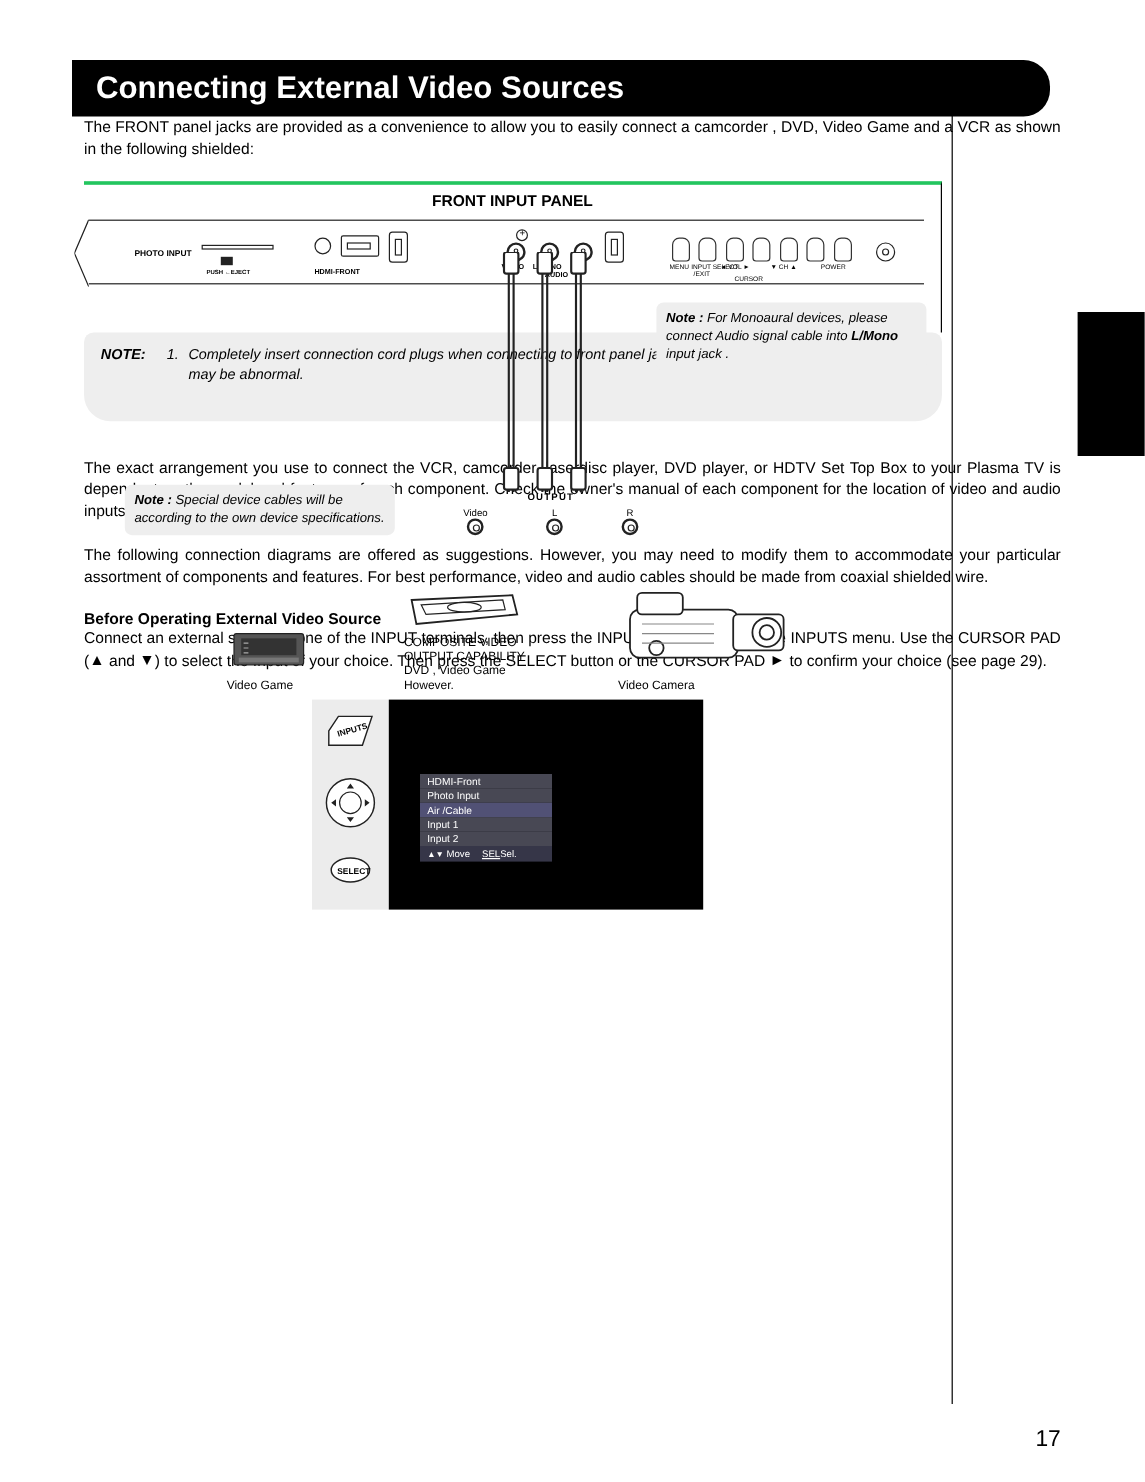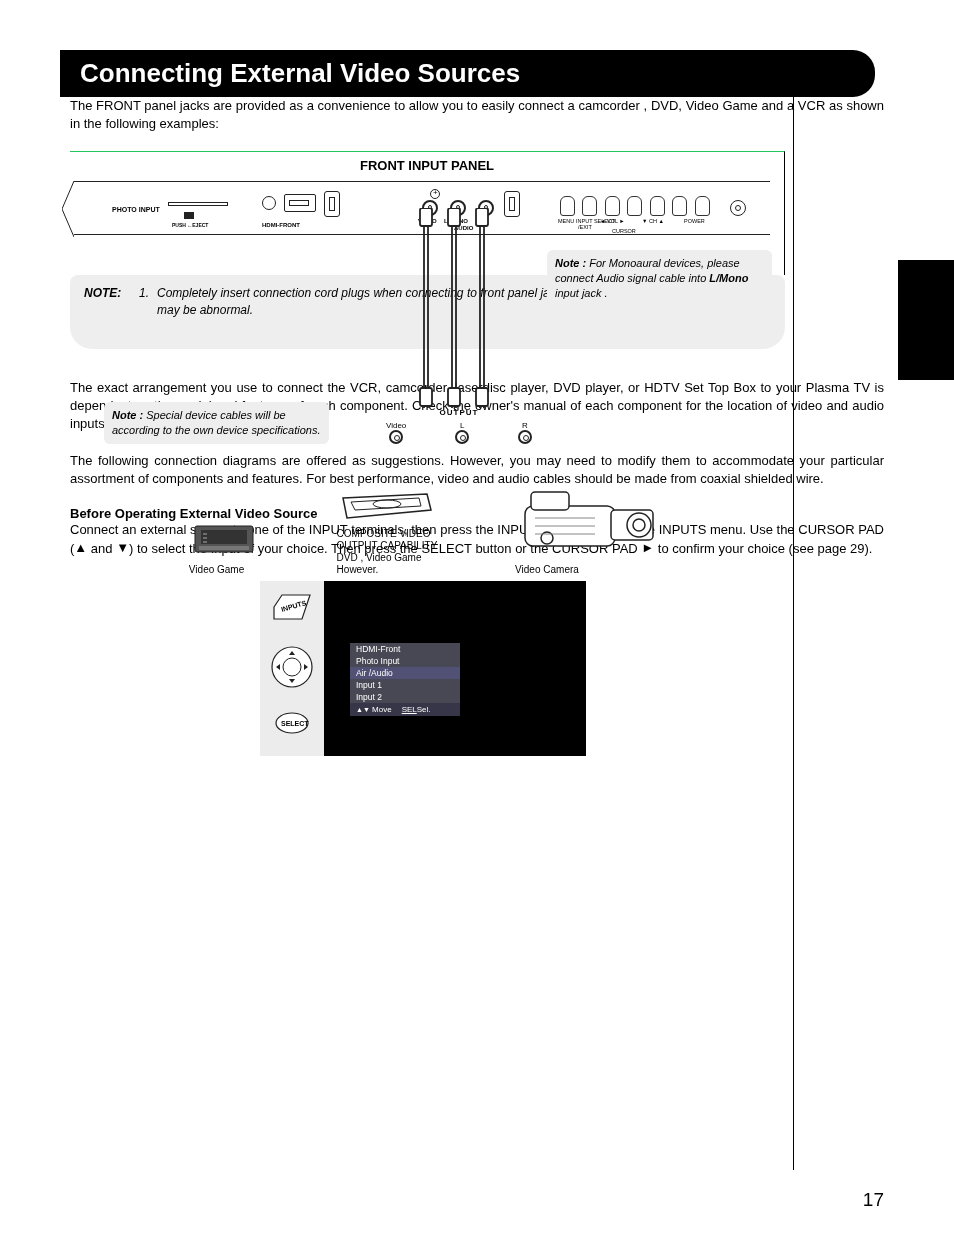--- a/index.html
+++ b/index.html
@@ -26,21 +26,21 @@
       font-weight: 900;
       margin: 0;
     }
     .intro {
       font-size: 13px;
       line-height: 1.4;
       text-align: justify;
       margin-bottom: 18px;
     }
     .diagram-frame {
-      border-top: 1px solid #22c55e;
+      border-top: 3px solid #22c55e;
       border-right: 1px solid #000;
       width: 715px;
       padding-bottom: 40px;
       position: relative;
     }
     .frame-title {
       text-align: center;
       font-weight: bold;
       font-size: 13px;
       padding: 6px 0 8px 0;
@@ -143,21 +143,21 @@
 </head>
 <body>
 
 <div class="side-tab"></div>
 <div class="right-rule"></div>
 
 <div class="header-bar">
   <h1>Connecting External Video Sources</h1>
 </div>
 
-<p class="intro">The FRONT panel jacks are provided as a convenience to allow you to easily connect a camcorder , DVD, Video Game and a VCR as shown in the following examples:</p>
+<p class="intro">The FRONT panel jacks are provided as a convenience to allow you to easily connect a camcorder , DVD, Video Game and a VCR as shown in the following shielded:</p>
 
 <div class="diagram-frame">
   <div class="frame-title">FRONT INPUT PANEL</div>
 
   <div class="panel-strip">
     <svg width="12" height="56" viewBox="0 0 12 56">
         <path d="M12 0 L0 28 L12 56" stroke="#222" fill="none"></path>
       </svg>
 
     <span class="port-label" style="left:38px;top:24px;">PHOTO INPUT</span>
@@ -322,21 +322,21 @@
     </svg>
     <svg width="36" height="24" viewBox="0 0 36 24">
       <ellipse cx="18" cy="12" rx="16" ry="10" fill="#fff" stroke="#222" stroke-width="1.2"></ellipse>
       <text x="7" y="15" font-size="7" font-weight="bold">SELECT</text>
     </svg>
   </div>
   <div class="osd">
     <div class="osd-menu">
       <div class="osd-item">HDMI-Front</div>
       <div class="osd-item">Photo Input</div>
-      <div class="osd-item sel">Air /Audio</div>
+      <div class="osd-item sel">Air /Cable</div>
       <div class="osd-item">Input 1</div>
       <div class="osd-item">Input 2</div>
       <div class="osd-ftr">
         <span><span class="ud">▲▼</span> <span>Move</span></span>
         <span><u>SEL</u><span>Sel.</span></span>
       </div>
     </div>
   </div>
 </div>
 

